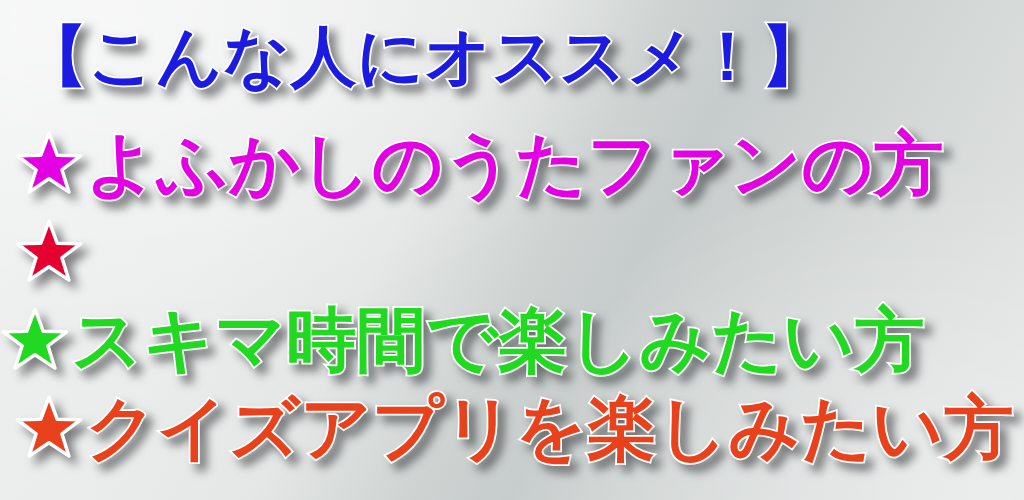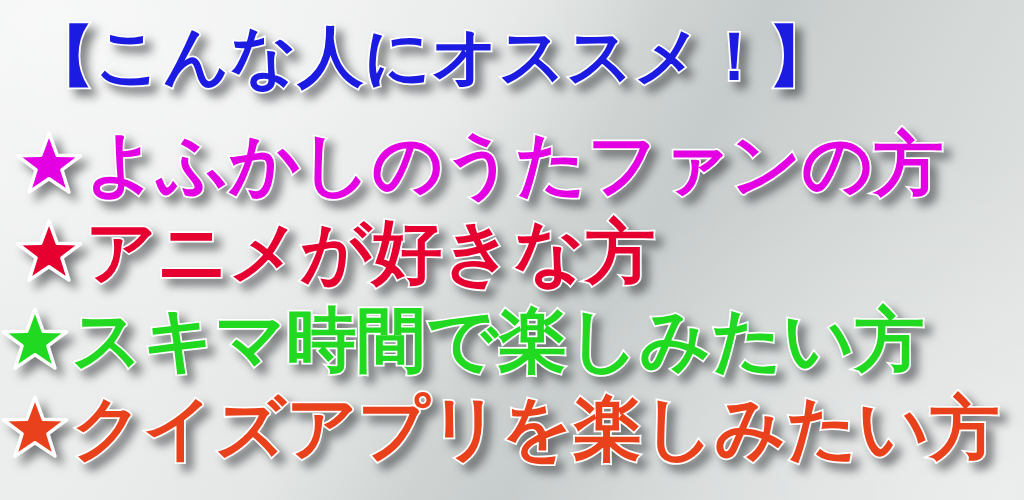--- a/index.html
+++ b/index.html
@@ -68,21 +68,21 @@
     -webkit-text-stroke: 3.5px #ffffff;
     paint-order: stroke fill;
     display: inline-block;
   }
 
   #line-title {
     top: 24px;
     padding-left: 22px;
     font-size: 66px;
   }
-  #line-title .glyph { color: #1b1be2; margin-left: 7px; }
+  #line-title .glyph { color: #1b1be2; }
 
   #line-1 {
     top: 129px;
     padding-left: 14px;
     font-size: 70px;
   }
   #line-1 .glyph { color: #e300e3; }
 
   #line-2 {
     top: 217px;
@@ -92,20 +92,21 @@
   #line-2 .glyph { color: #e6002f; }
 
   #line-3 {
     top: 305px;
     font-size: 70px;
   }
   #line-3 .glyph { color: #22d921; }
 
   #line-4 {
     top: 393px;
+    padding-left: 14px;
     font-size: 70px;
   }
   #line-4 .glyph { color: #e8411b; }
 
   .star {
     flex: 0 0 auto;
     display: inline-block;
     width: 1em;
     height: 1em;
     margin-right: 0.02em;
@@ -134,21 +135,20 @@
       </span>
       <span class="glyph">よふかしのうたファンの方</span>
     </div>
 
     <div class="line" id="line-2">
       <span class="star">
         <svg viewBox="0 0 100 100" aria-hidden="true">
           <polygon points="50,6 61.8,37.6 95.1,38.2 68.5,58.4 78.5,90.2 50,71 21.5,90.2 31.5,58.4 4.9,38.2 38.2,37.6" fill="#e6002f" stroke="#ffffff" stroke-width="5" stroke-linejoin="round"></polygon>
         </svg>
       </span>
-      <span class="glyph">アニメが好きな方</span>
     </div>
 
     <div class="line" id="line-3">
       <span class="star">
         <svg viewBox="0 0 100 100" aria-hidden="true">
           <polygon points="50,6 61.8,37.6 95.1,38.2 68.5,58.4 78.5,90.2 50,71 21.5,90.2 31.5,58.4 4.9,38.2 38.2,37.6" fill="#22d921" stroke="#ffffff" stroke-width="5" stroke-linejoin="round"></polygon>
         </svg>
       </span>
       <span class="glyph">スキマ時間で楽しみたい方</span>
     </div>

